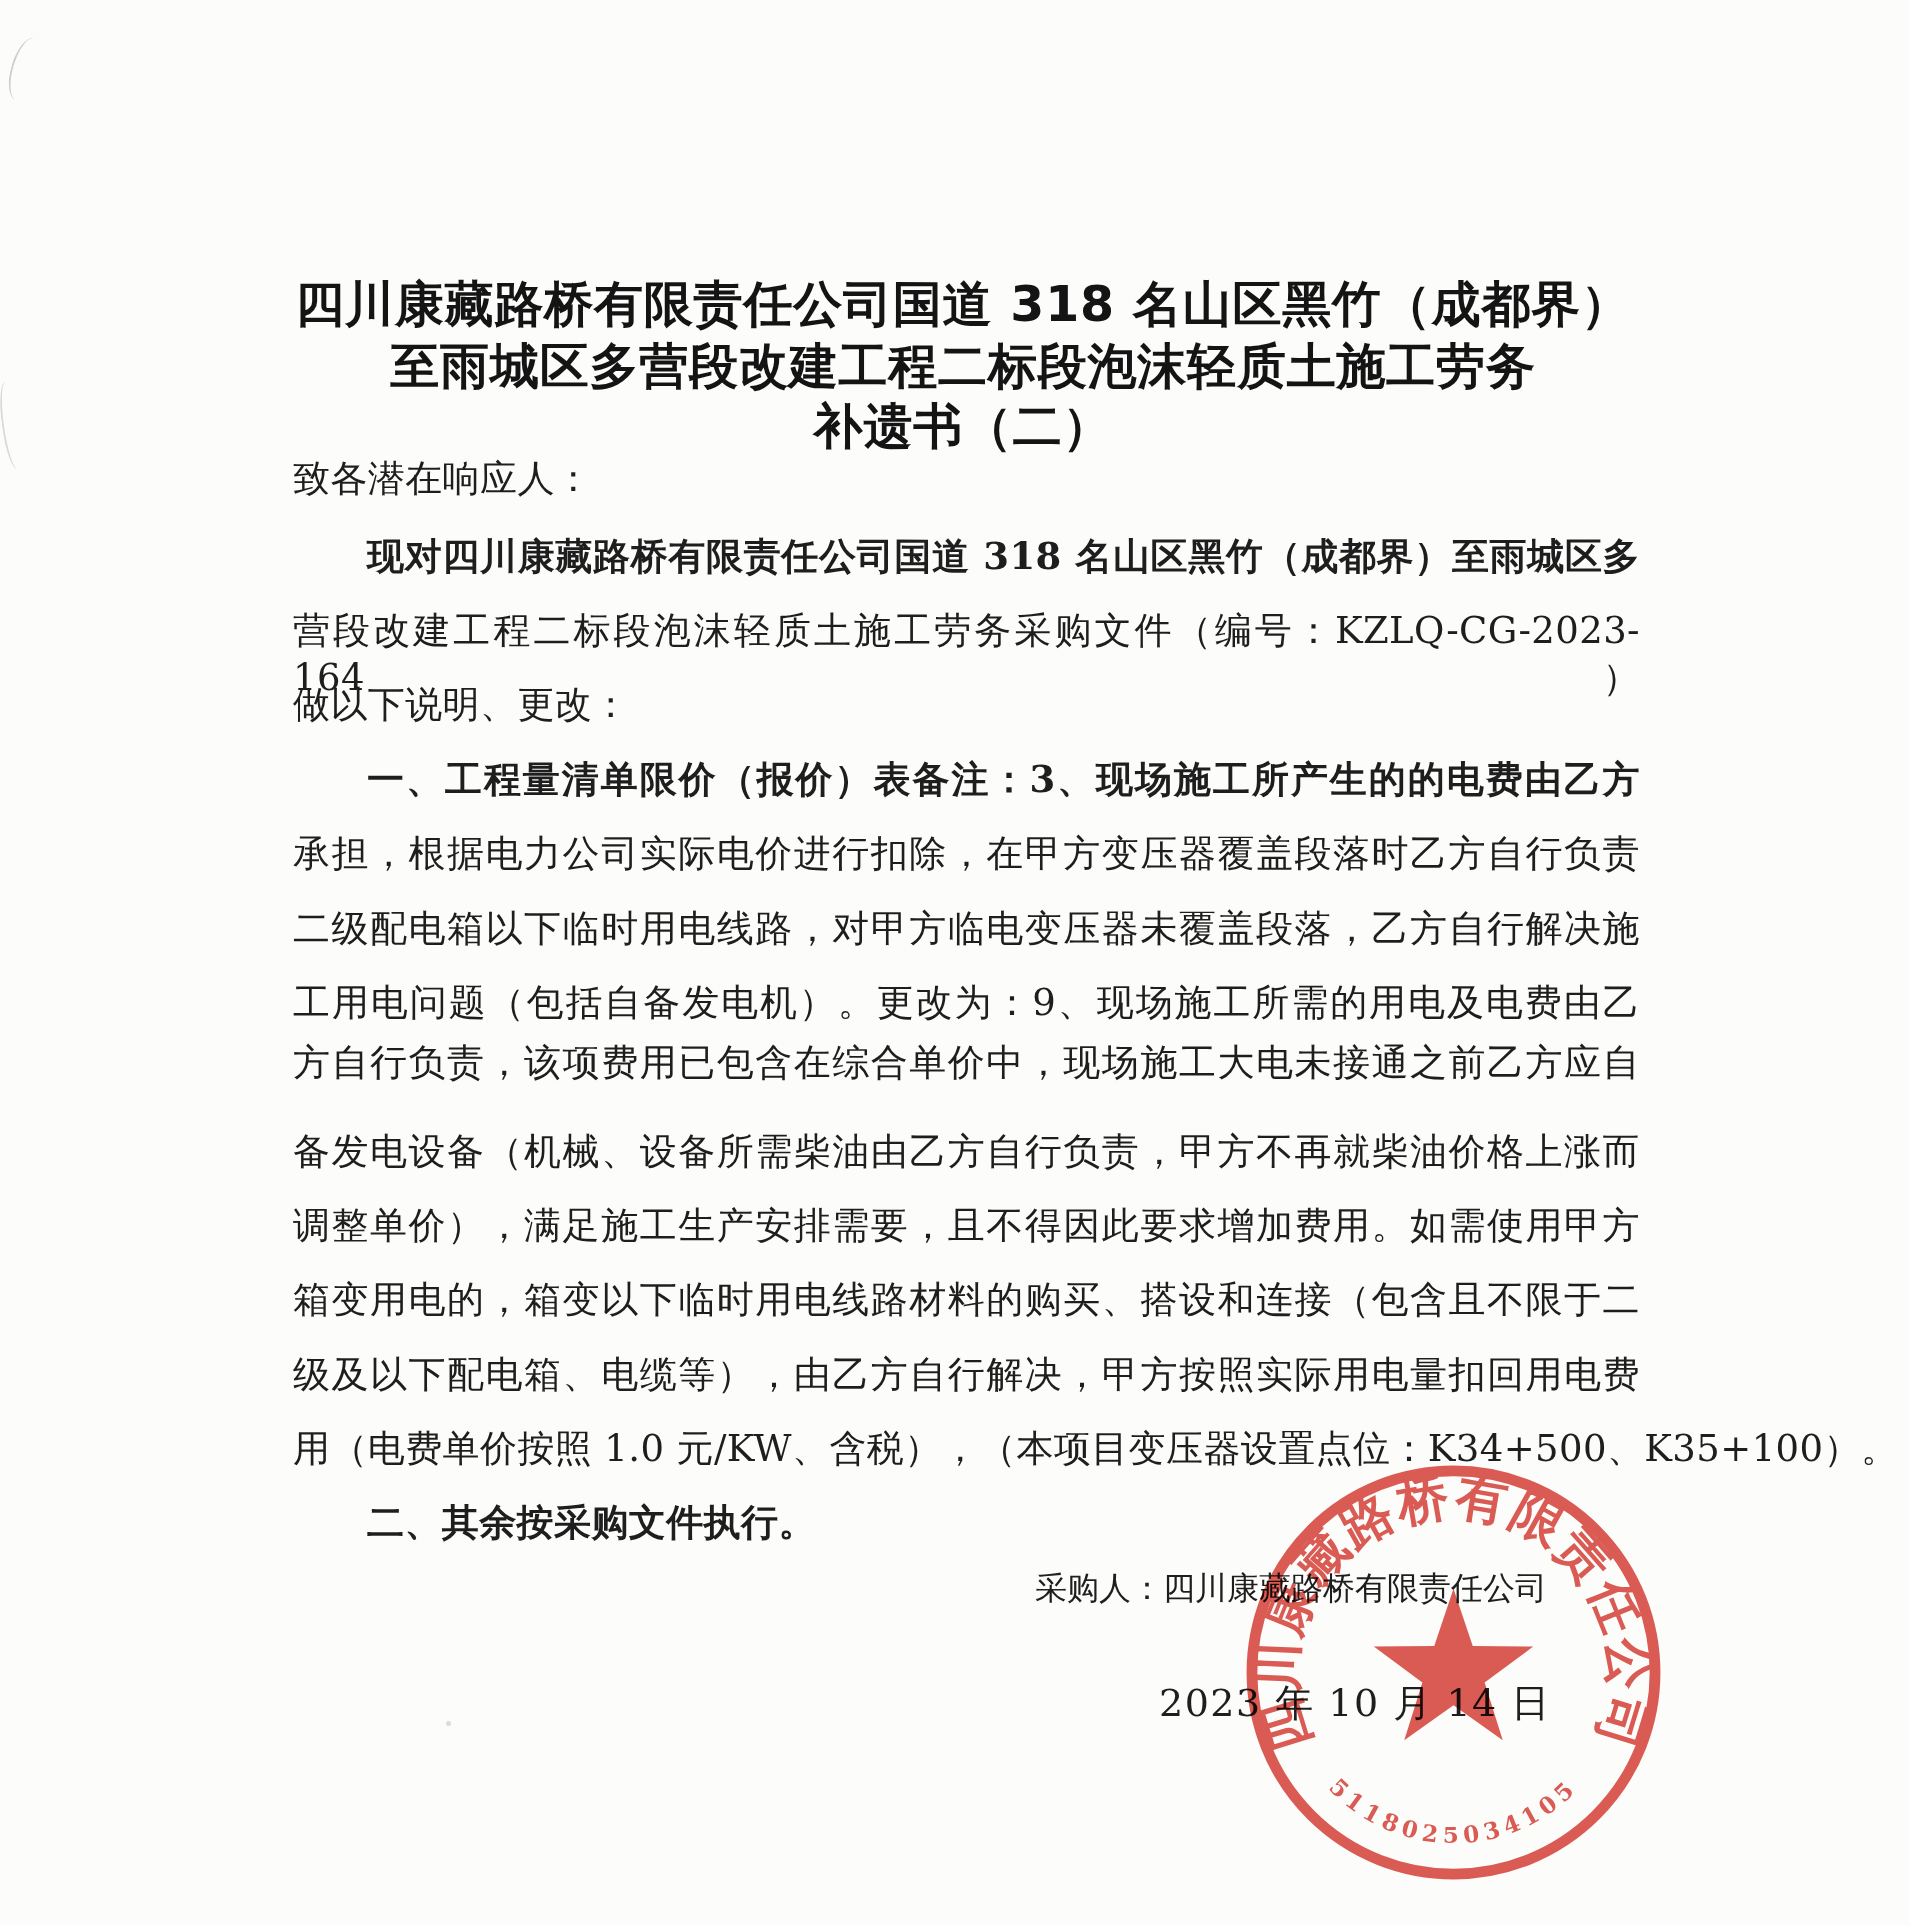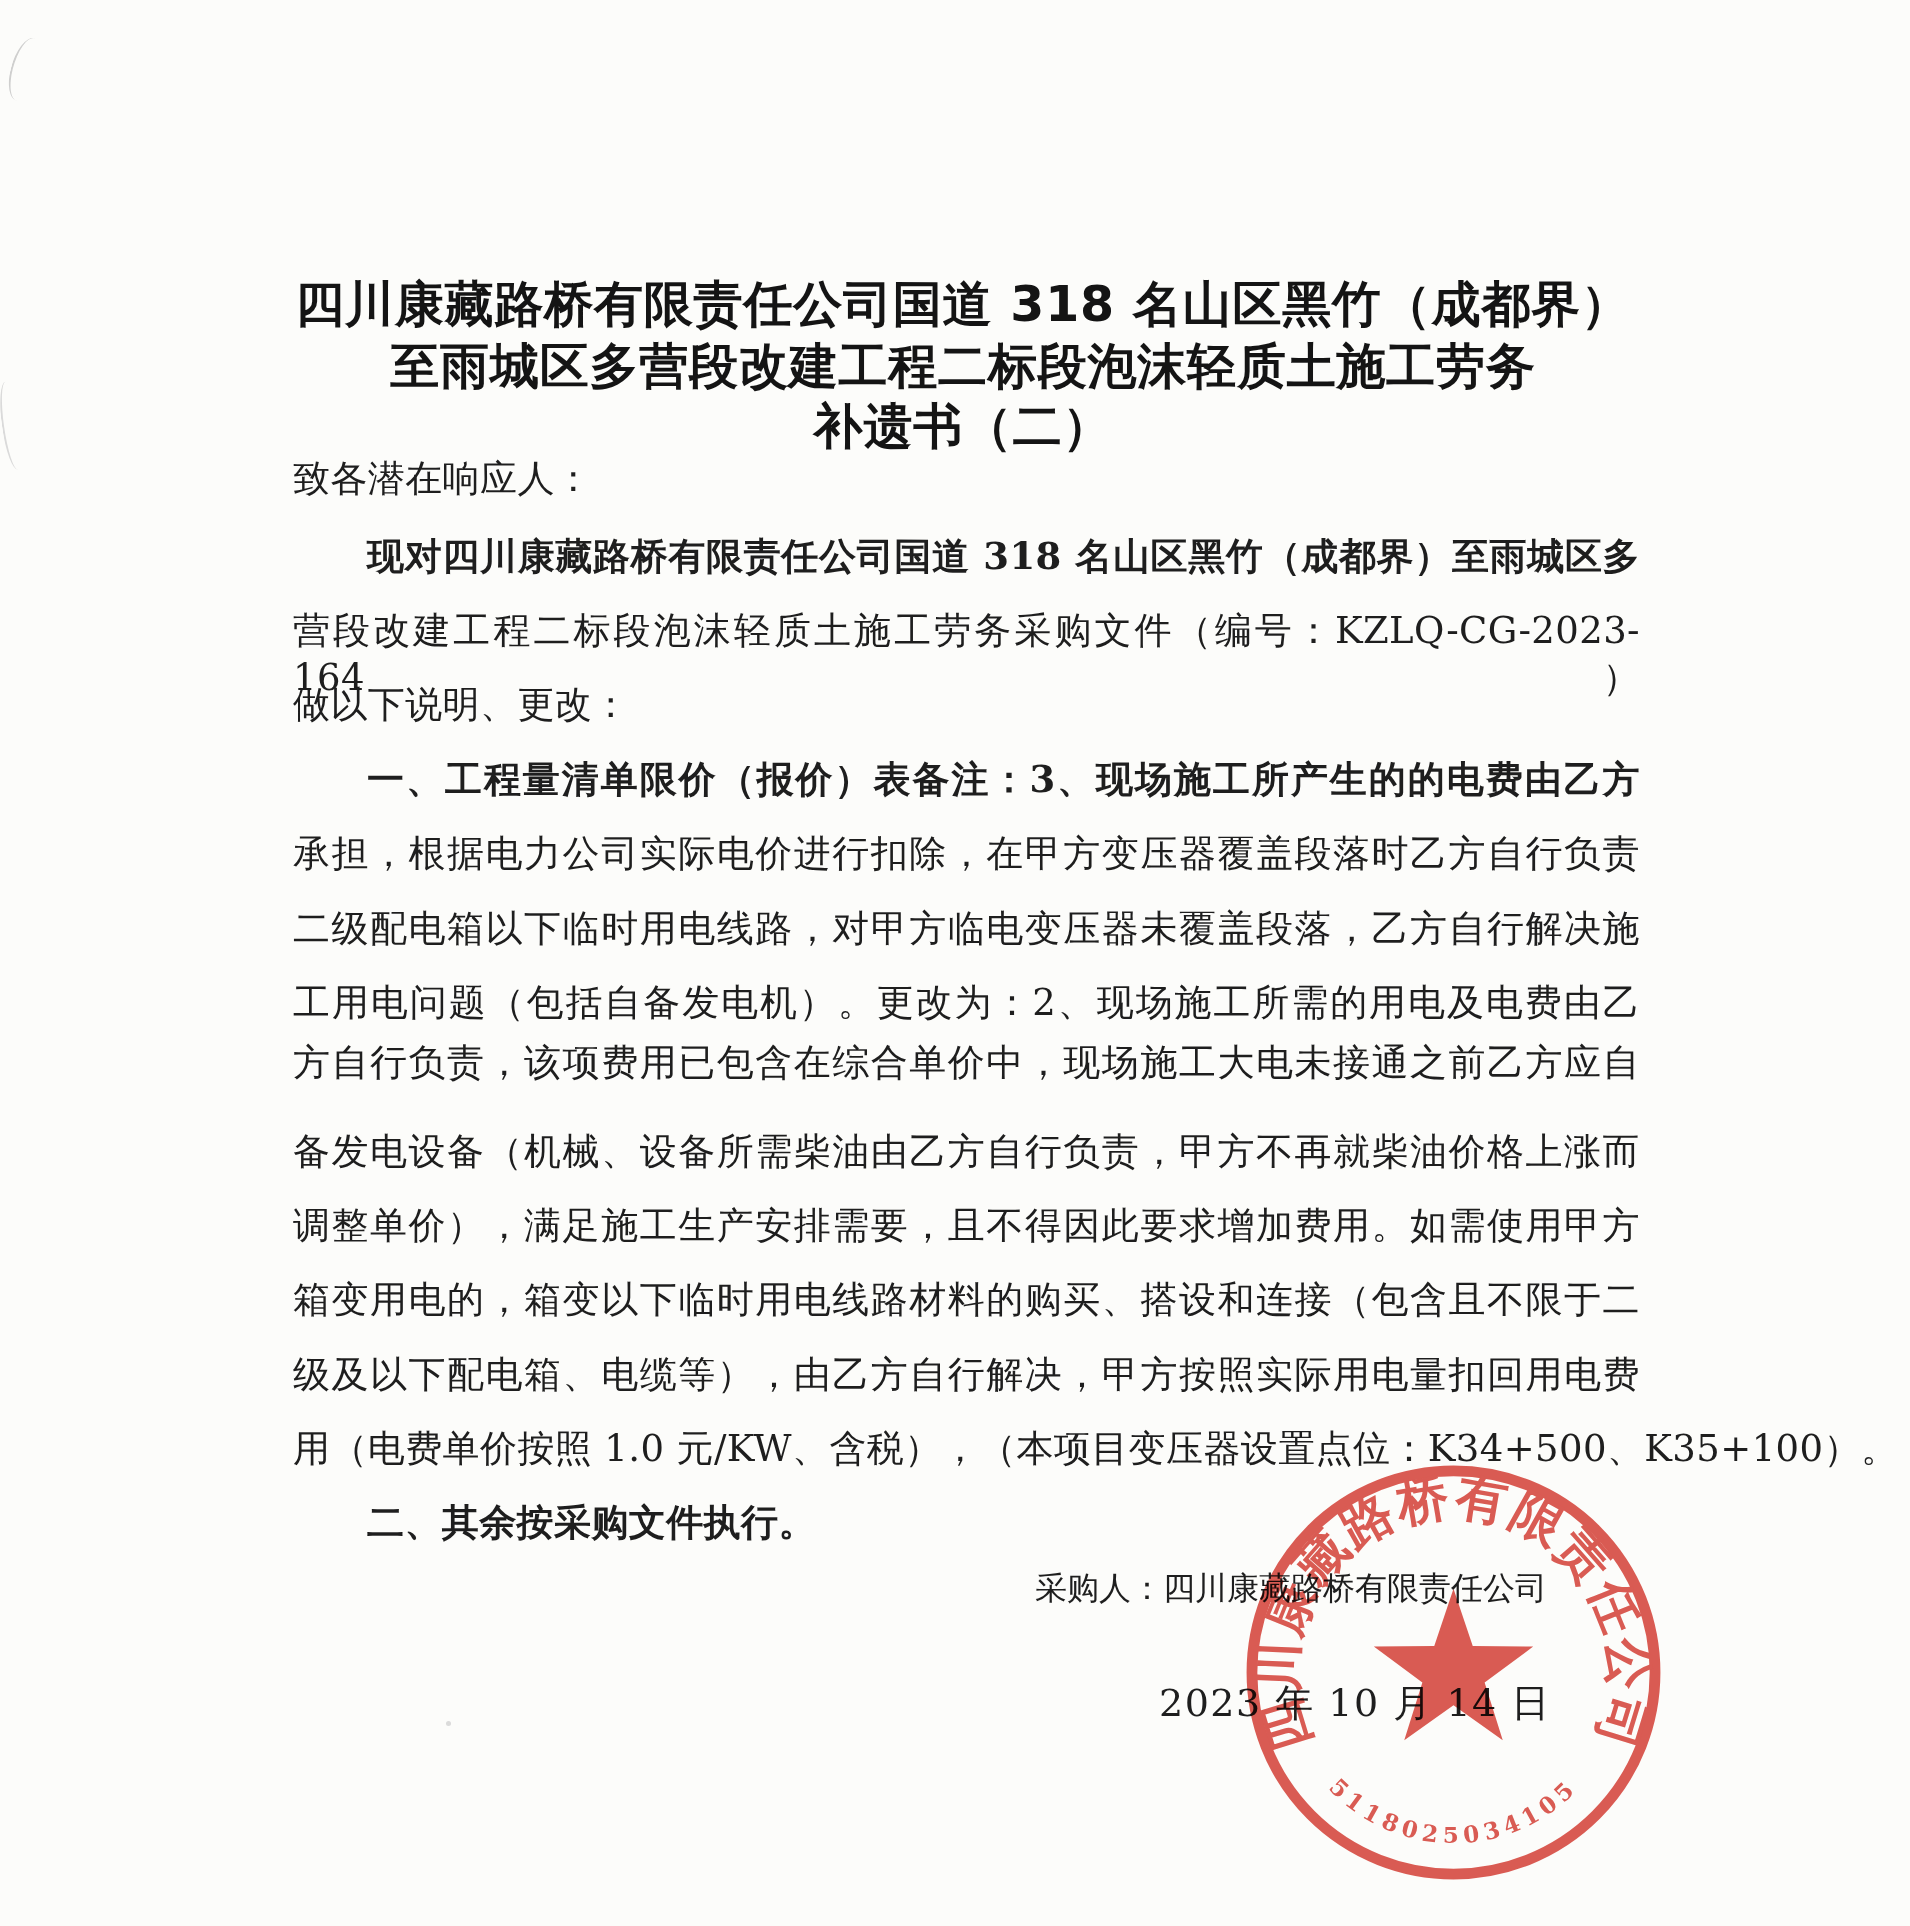--- a/index.html
+++ b/index.html
@@ -101,21 +101,21 @@
   <div class="title-line tl2">至雨城区多营段改建工程二标段泡沫轻质土施工劳务</div>
   <div class="title-line tl3">补遗书（二）</div>
 
   <div class="line L0 nw">致各潜在响应人：</div>
   <div class="line L1 fill ind">现对四川康藏路桥有限责任公司国道 318 名山区黑竹（成都界）至雨城区多</div>
   <div class="line L2 fill">营段改建工程二标段泡沫轻质土施工劳务采购文件（编号：KZLQ-CG-2023-164）</div>
   <div class="line L3 nw">做以下说明、更改：</div>
   <div class="line L4 fill ind">一、工程量清单限价（报价）表备注：3、现场施工所产生的的电费由乙方</div>
   <div class="line L6 fill">二级配电箱以下临时用电线路，对甲方临电变压器未覆盖段落，乙方自行解决施</div>
   <div class="line L5 fill">承担，根据电力公司实际电价进行扣除，在甲方变压器覆盖段落时乙方自行负责</div>
-  <div class="line L7 fill">工用电问题（包括自备发电机）。更改为：2、现场施工所需的用电及电费由乙</div>
+  <div class="line L7 fill">工用电问题（包括自备发电机）。更改为：9、现场施工所需的用电及电费由乙</div>
   <div class="line L8 fill">方自行负责，该项费用已包含在综合单价中，现场施工大电未接通之前乙方应自</div>
   <div class="line L9 fill">备发电设备（机械、设备所需柴油由乙方自行负责，甲方不再就柴油价格上涨而</div>
   <div class="line L10 fill">调整单价），满足施工生产安排需要，且不得因此要求增加费用。如需使用甲方</div>
   <div class="line L11 fill">箱变用电的，箱变以下临时用电线路材料的购买、搭设和连接（包含且不限于二</div>
   <div class="line L12 fill">级及以下配电箱、电缆等），由乙方自行解决，甲方按照实际用电量扣回用电费</div>
   <div class="line L13 nw">用（电费单价按照 1.0 元/KW、含税），（本项目变压器设置点位：K34+500、K35+100）。</div>
   <div class="line L14 nw ind">二、其余按采购文件执行。</div>
 
   <div class="sig-buyer">采购人：四川康藏路桥有限责任公司</div>
   <div class="sig-date">2023 年 10 月 14 日</div>

